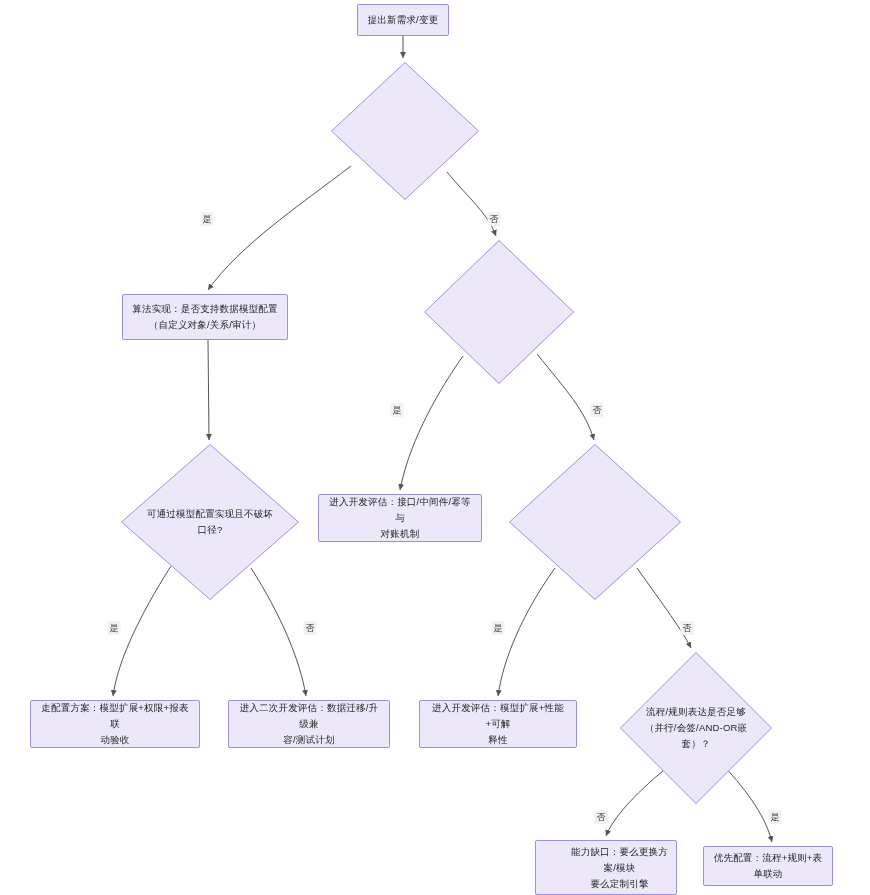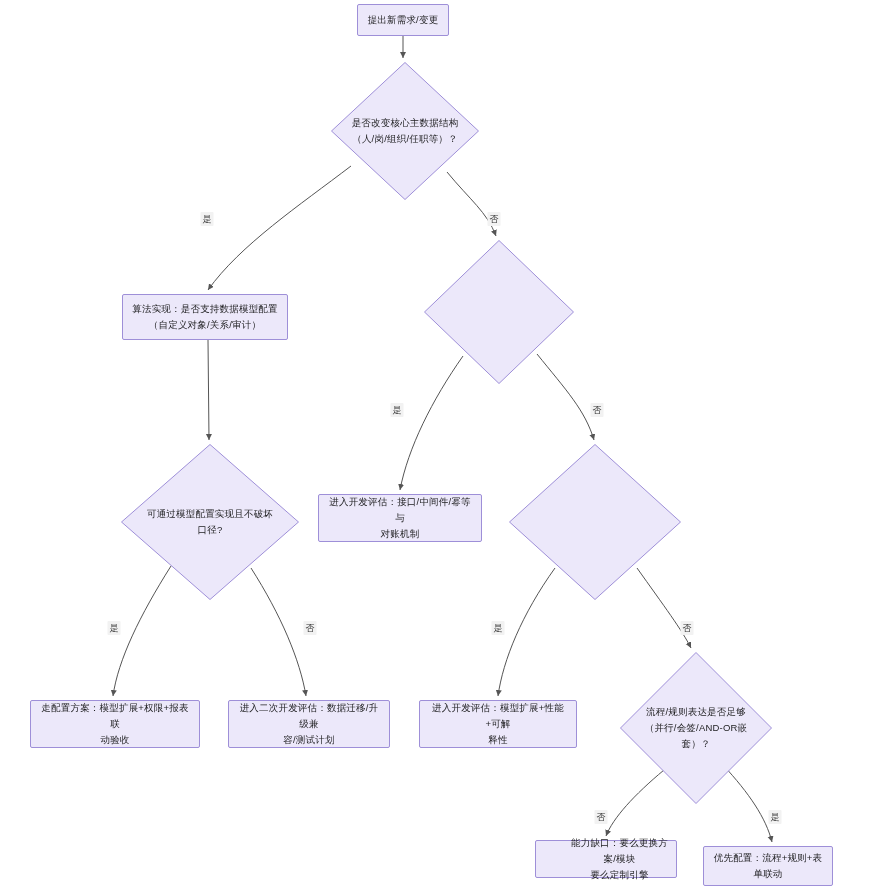--- a/index.html
+++ b/index.html
@@ -104,22 +104,20 @@
   </svg>
 
   <div id="node-layer">
       <div class="node rect" style="left: 357px; top: 4px; width: 92px; height: 32px;">
         <div class="node-label" style="color: rgb(29, 29, 31);">提出新需求/变更</div>
       </div>
       <div class="node diamond" style="left: 331px; top: 62px; width: 148px; height: 138px;">
         <svg class="diamond-shape" viewBox="0 0 148 138" preserveAspectRatio="none">
           <polygon points="74,0.5 147.5,69 74,137.5 0.5,69" fill="#ECE8FA" stroke="#9E8FD8" stroke-width="1"></polygon>
         </svg>
-        <div class="node-label" style="color: rgb(29, 29, 31);">是否改变核心主数据结构
-（人/岗/组织/任职等）？</div>
       </div>
       <div class="node rect" style="left: 122px; top: 294px; width: 166px; height: 46px;">
         <div class="node-label" style="color: rgb(29, 29, 31);">算法实现：是否支持数据模型配置
 （自定义对象/关系/审计）</div>
       </div>
       <div class="node diamond" style="left: 424px; top: 240px; width: 150px; height: 144px;">
         <svg class="diamond-shape" viewBox="0 0 150 144" preserveAspectRatio="none">
           <polygon points="75,0.5 149.5,72 75,143.5 0.5,72" fill="#ECE8FA" stroke="#9E8FD8" stroke-width="1"></polygon>
         </svg>
       </div>
@@ -150,21 +148,21 @@
         <div class="node-label" style="color: rgb(29, 29, 31);">进入开发评估：模型扩展+性能+可解
 释性</div>
       </div>
       <div class="node diamond" style="left: 620px; top: 652px; width: 152px; height: 152px;">
         <svg class="diamond-shape" viewBox="0 0 152 152" preserveAspectRatio="none">
           <polygon points="76,0.5 151.5,76 76,151.5 0.5,76" fill="#ECE8FA" stroke="#9E8FD8" stroke-width="1"></polygon>
         </svg>
         <div class="node-label" style="color: rgb(29, 29, 31);">流程/规则表达是否足够
 （并行/会签/AND-OR嵌套）？</div>
       </div>
-      <div class="node rect" style="left: 535px; top: 840px; width: 142px; height: 38px; padding-left: 27px;">
+      <div class="node rect" style="left: 535px; top: 840px; width: 142px; height: 55px; padding-left: 27px;">
         <div class="node-label" style="color: rgb(29, 29, 31);">能力缺口：要么更换方案/模块
 要么定制引擎</div>
       </div>
       <div class="node rect" style="left: 703px; top: 846px; width: 130px; height: 40px;">
         <div class="node-label" style="color: rgb(29, 29, 31);">优先配置：流程+规则+表单联动</div>
       </div>
     </div>
   <div id="edge-label-layer">
       <div class="edge-label" style="left: 207px; top: 219px; background: rgb(242, 242, 242);">是</div>
       <div class="edge-label" style="left: 494px; top: 219px; background: rgb(242, 242, 242);">否</div>

